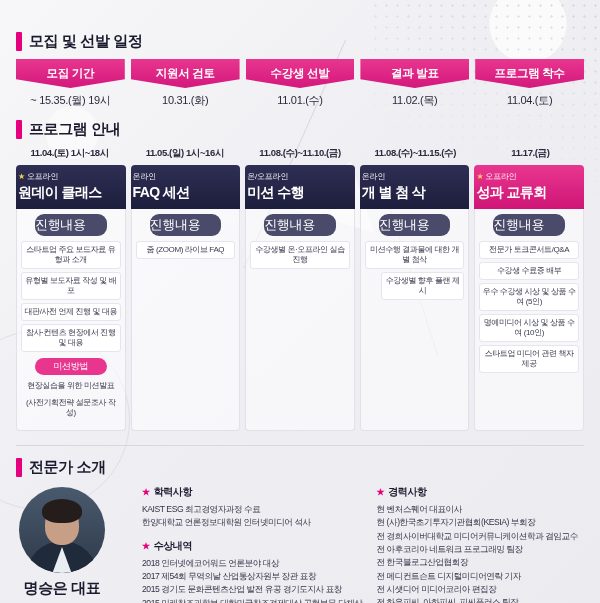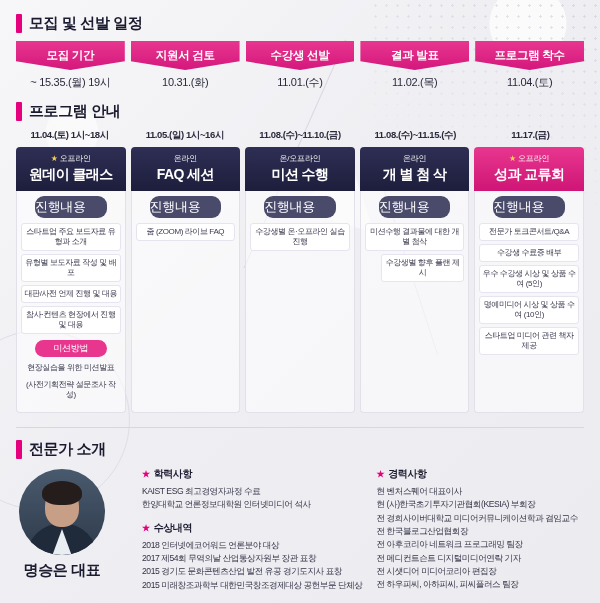--- a/index.html
+++ b/index.html
@@ -37,21 +37,21 @@
   .deco-circle-big { top:330px; left:-50px; width:180px; height:180px; border:1px solid #e0dde8; border-radius:50%; }
 
   
   .sec-head {
     display:flex; align-items:center; gap:7px;
     margin:0 0 8px 0; position:relative; z-index:3;
   }
   .sec-bar { width:6px; height:19px; background:#e6007e; border-radius:1px; }
   .sec-title { font-size:15px; font-weight:bold; letter-spacing:-.4px; color:#1b1b2f; }
 
-  .wrap { position:relative; z-index:3; padding:14px 16px 0 16px; }
+  .wrap { position:relative; z-index:3; padding:32px 16px 0 16px; }
 
   
   .ribbon-row { display:flex; gap:6px; margin-top:4px; }
   .ribbon-col { flex:1; text-align:center; }
   .ribbon {
     position:relative; display:block; color:#fff; font-size:11.5px; font-weight:bold;
     letter-spacing:-.3px; padding:7px 4px 7px 4px;
     background:linear-gradient(180deg,#e8368f 0%,#d4177c 100%);
     clip-path:polygon(0 0,100% 0,100% 70%,50% 100%,0 70%);
   }
@@ -59,21 +59,21 @@
 
   
   .guide-dates { display:flex; gap:8px; margin-top:2px;font-weight:bold; }
   .guide-dates > div {
     flex:1; text-align:center; font-size:9.5px; color:#2a2a3d; letter-spacing:-.4px;
     padding-bottom:5px;
   }
   .cards { display:flex; gap:5px; }
   .card { flex:1; display:flex; flex-direction:column; }
   .card-head {
-    border-radius:4px 4px 0 0; color:#fff; text-align:center; padding:6px 2px 7px 2px;
+    border-radius:4px 4px 0 0; color:#fff; text-align:left; padding:6px 2px 7px 2px;
     background:linear-gradient(180deg,#2f2f55 0%,#1d1d3c 100%);
   }
   .card-head.pink { background:linear-gradient(180deg,#e8368f 0%,#cf1576 100%); }
   .card-kicker { font-size:8px; letter-spacing:-.2px; opacity:.95; display:block; }
   .card-kicker .star { color:#ffd84d; margin-right:2px; }
   .card-title { font-size:14px; font-weight:bold; letter-spacing:-.6px; display:block; margin-top:2px; }
 
   .card-body { background:rgba(255,255,255,.55); border:1px solid #e2e0e9; border-top:none; border-radius:0 0 4px 4px; padding:5px 4px 7px 4px; flex:1; }
   .body-label {
     display:block; margin:0 auto 5px auto; width:72%; text-align:left;
@@ -283,22 +283,22 @@
 
         <div class="expert-col">
           <div class="ec-head">
             <span class="star">★</span>
             <span>경력사항</span>
           </div>
           <ul class="ec-list" style="padding-left:0;">
             <li>현 벤처스퀘어 대표이사</li>
             <li>현 (사)한국초기투자기관협회(KESIA) 부회장</li>
             <li>전 경희사이버대학교 미디어커뮤니케이션학과 겸임교수</li>
+            <li>전 아후코리아 네트워크 프로그래밍 팀장</li>
             <li>전 한국블로그산업협회장</li>
-            <li>전 아후코리아 네트워크 프로그래밍 팀장</li>
             <li>전 메디컨트슨트 디지털미디어연락 기자</li>
             <li>전 시섓디어 미디어코리아 편집장</li>
             <li>전 하우피씨, 아하피씨, 피씨플러스 팀장</li>
           </ul>
         </div>
       </div>
     </div>
   </div>
 
 </div>

